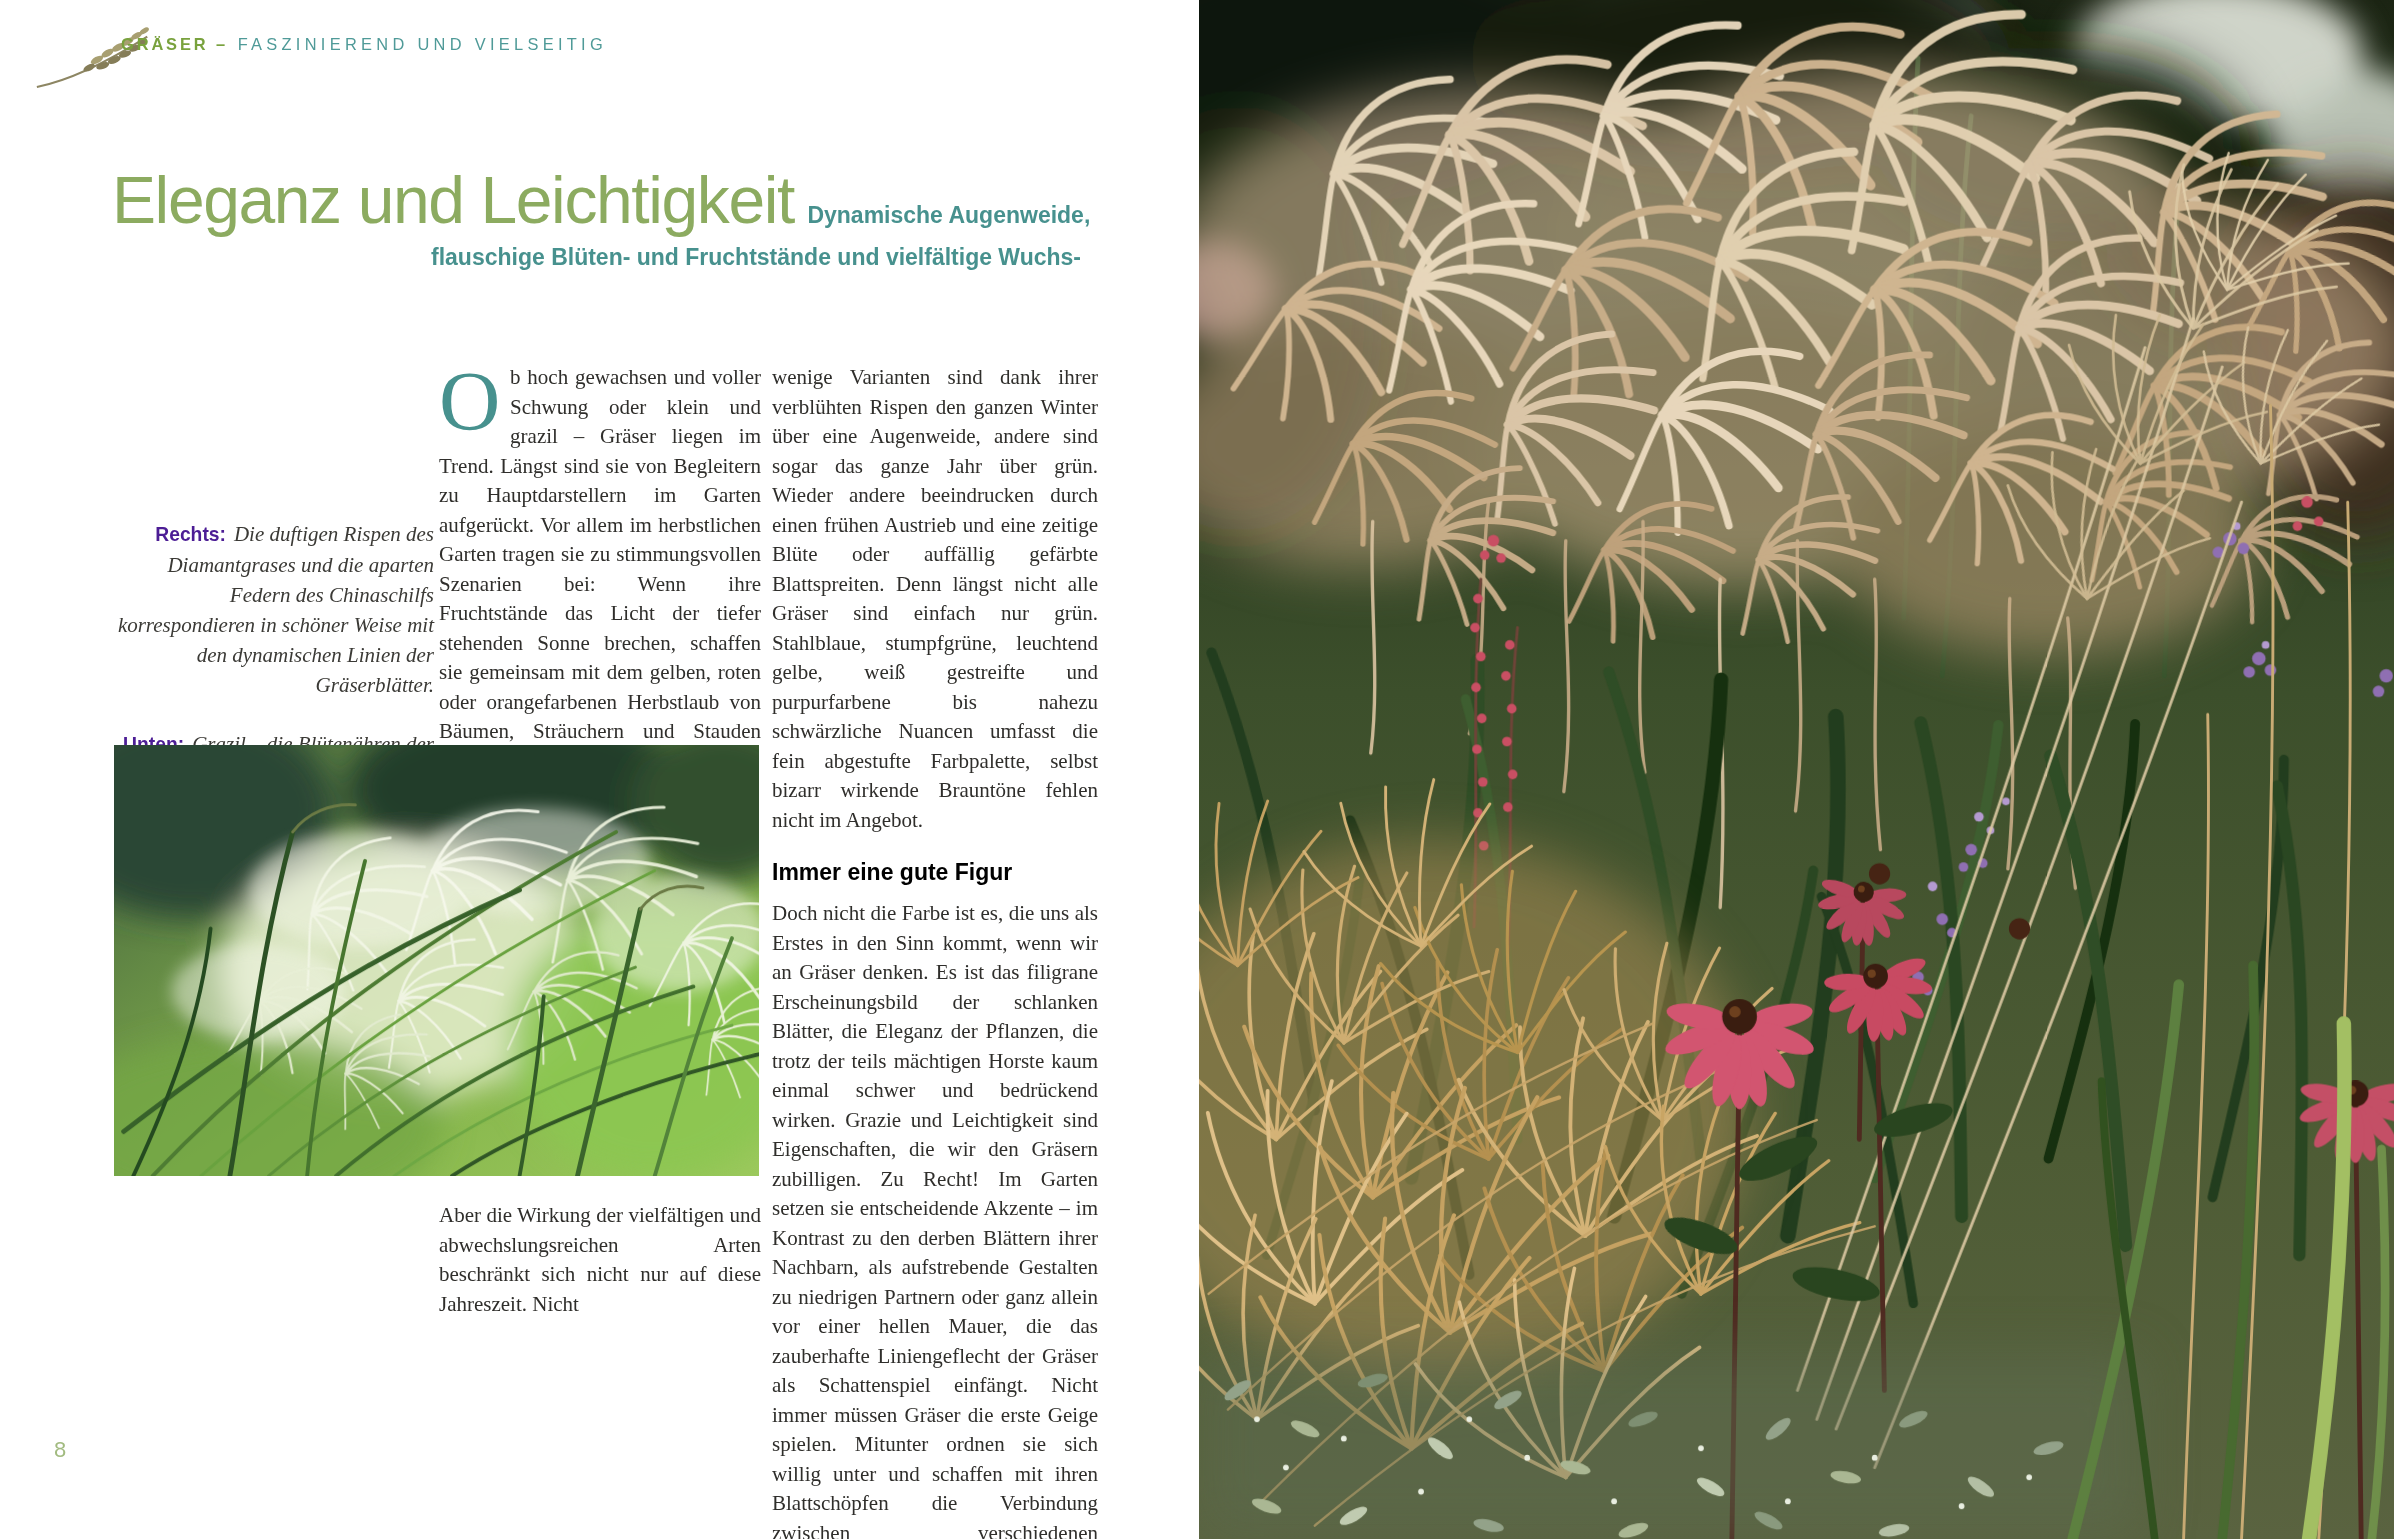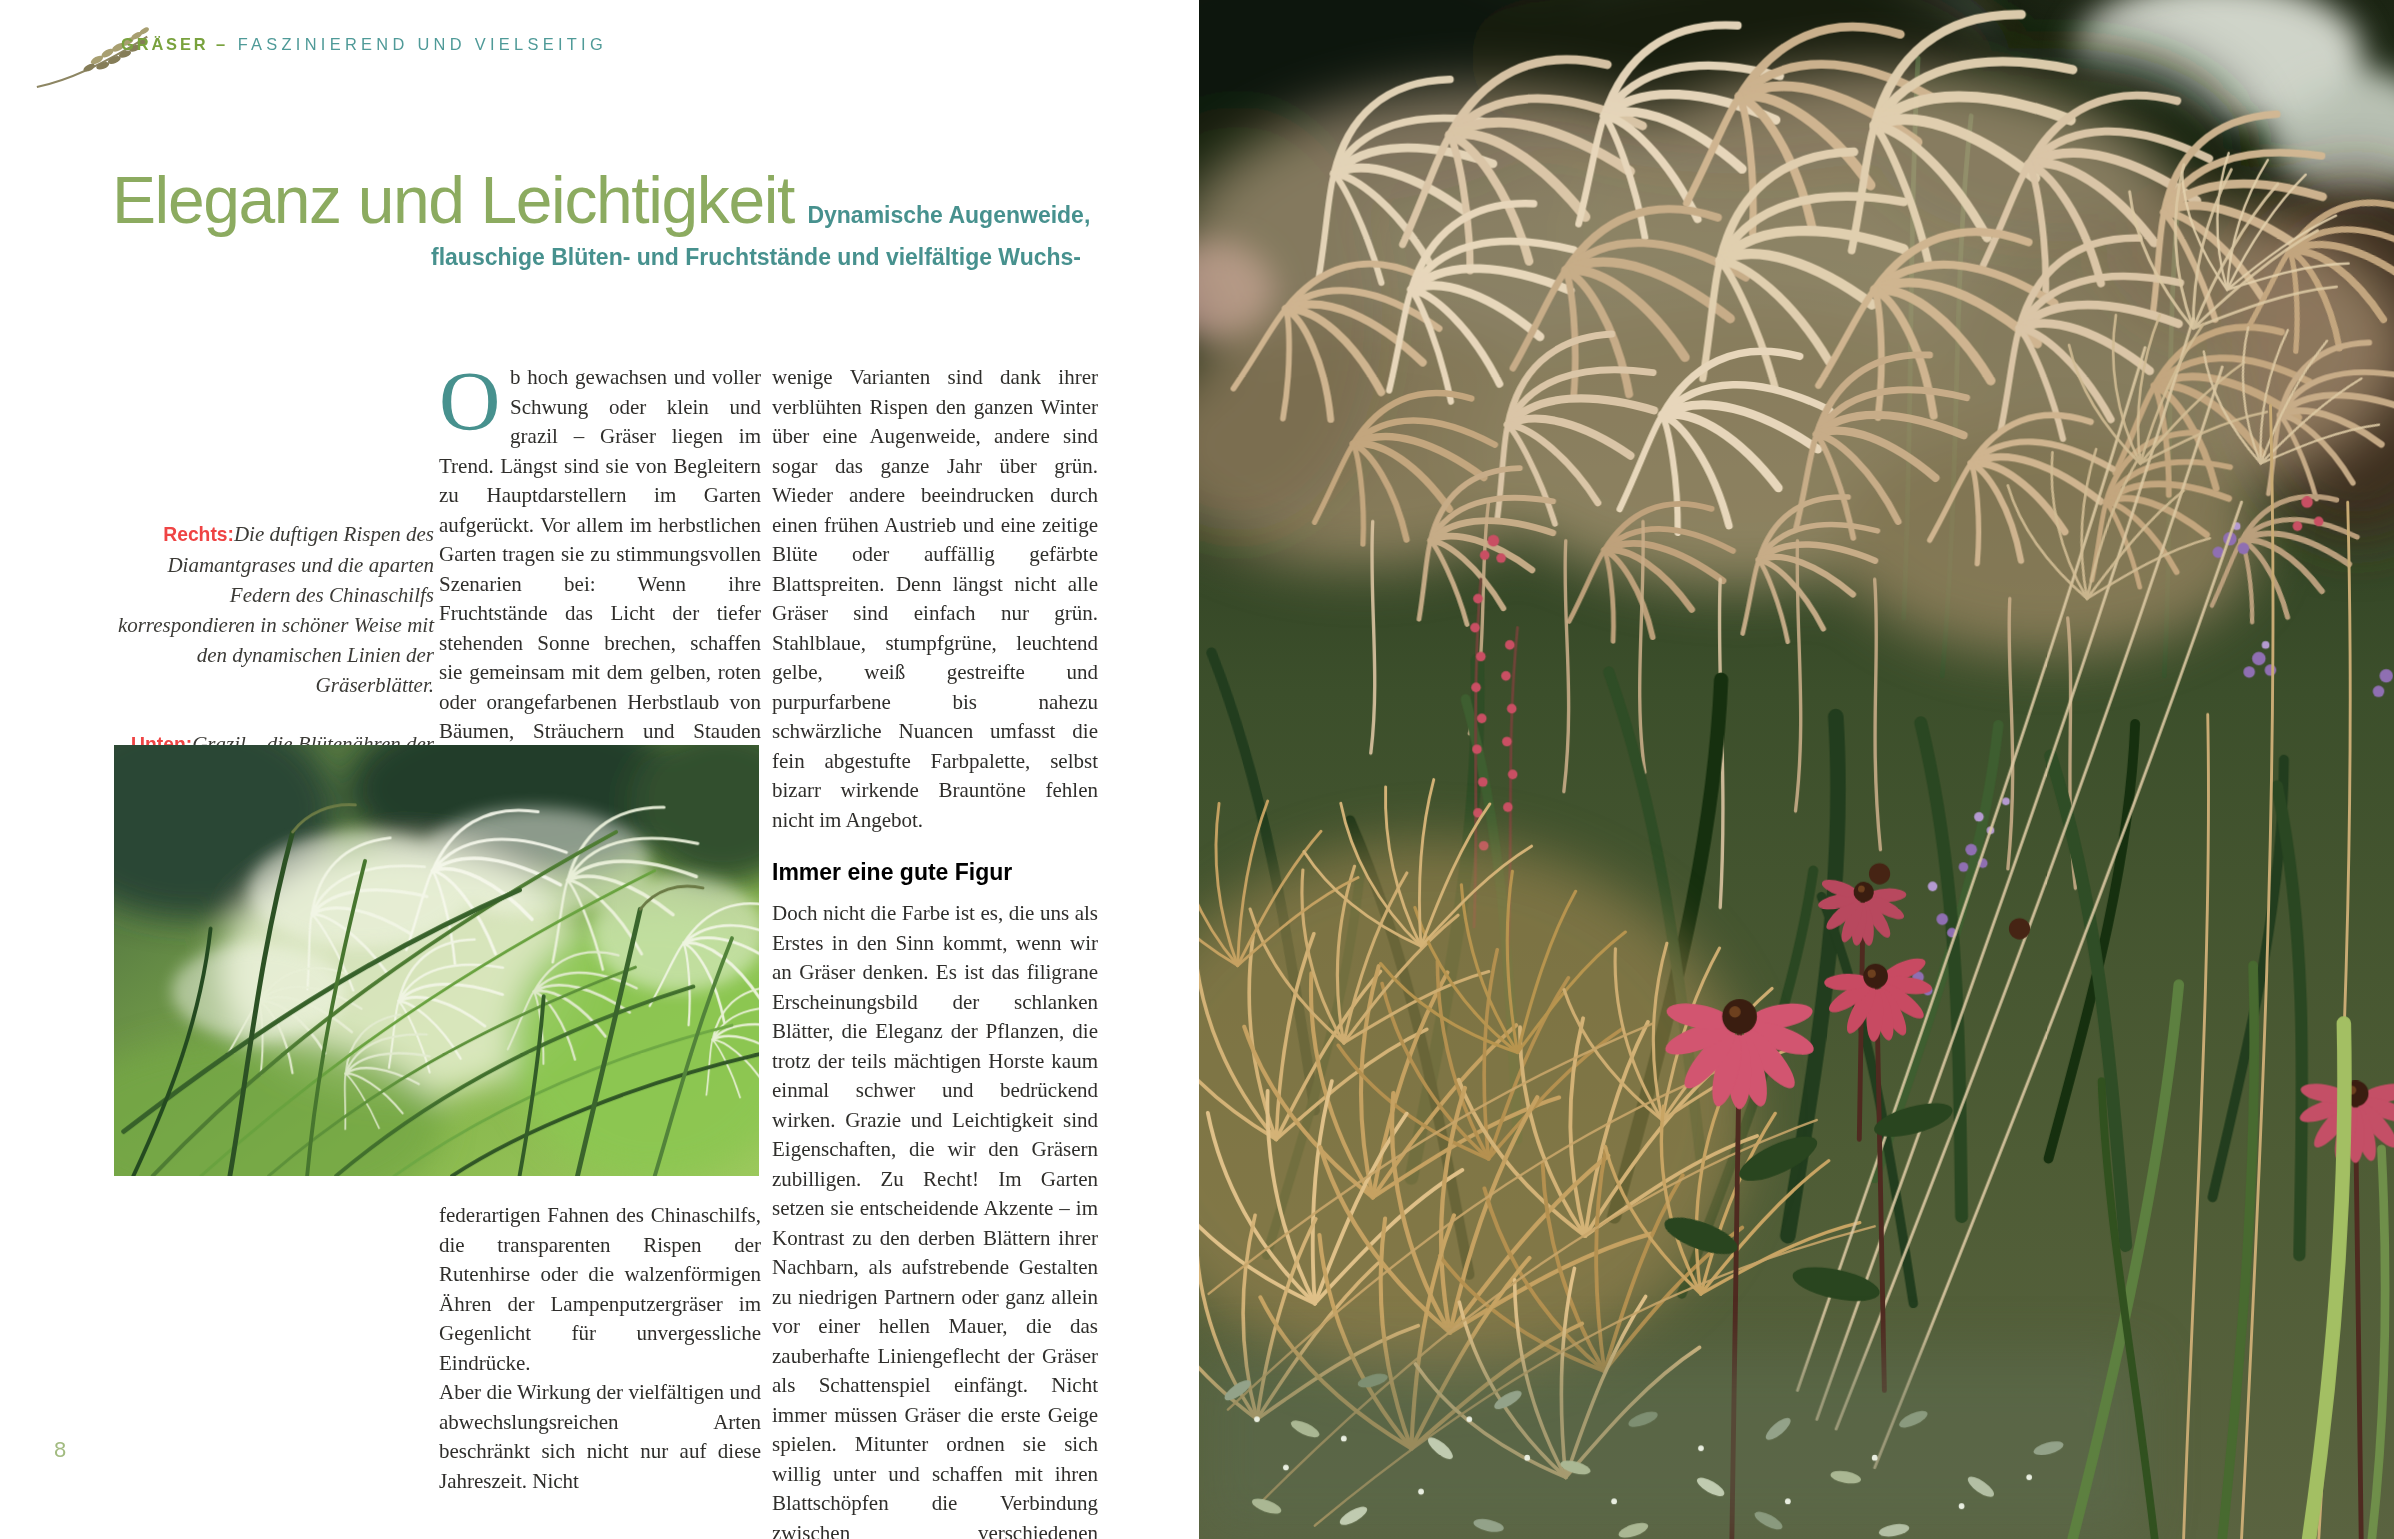--- a/index.html
+++ b/index.html
@@ -19,21 +19,21 @@
     font-weight:400; font-size:66px; letter-spacing:-1.4px; color:#8cab60; }
   .sub1 { font-family:"Liberation Sans", sans-serif; font-weight:700; font-size:23px;
     color:#47918e; margin-left:13.5px; }
   .sub-rest { position:absolute; left:431px; top:232px; font-family:"Liberation Sans", sans-serif;
     font-weight:700; font-size:23px; color:#47918e; line-height:50px; white-space:nowrap; }
   
   .caption { position:absolute; left:108px; width:326px; top:519px; text-align:right;
     font-style:italic; font-size:21px; line-height:30px; color:#3b3a36; }
   .caption p { margin:0 0 29px 0; }
   .caption b { font-style:normal; font-family:"Liberation Sans", sans-serif; font-weight:700;
-    color:#ef4444; font-size:19.3px; margin-right:0; }
+    color:#4c1d95; font-size:19.3px; margin-right:8px; }
   
   .col { position:absolute; width:322px; font-size:21px; line-height:29.5px;
     text-align:justify; color:#2f2e2b; }
   .col p { margin:0; }
   .col1  { left:439px; top:363px; }
   .col1b { left:439px; top:1201px; }
   .col2  { left:772px; top:363px; width:326px; }
   .dropcap { float:left; font-size:85px; line-height:64px; padding:5.8px 9.7px 0 0; color:#47918e; }
   .section-heading { font-family:"Liberation Sans", sans-serif; font-weight:700; font-size:23px;
     color:#000000; margin:23px 0 11.6px 0; text-align:left; }
@@ -157,21 +157,20 @@
           <path d="M560,446 C580,380 600,300 640,200" stroke="#52833a" stroke-width="4"></path>
           <path d="M185,90 C200,70 225,60 250,62" stroke="#6b7a45" stroke-width="3"></path>
           <path d="M545,170 C560,150 585,142 610,148" stroke="#6b7a45" stroke-width="3"></path>
           <path d="M20,446 C60,360 90,280 100,190" stroke="#244a20" stroke-width="4"></path>
           <path d="M420,446 C430,390 440,330 445,260" stroke="#335c28" stroke-width="4"></path>
         </g>
       </svg>
     </div>
 
     <div class="col col1b">
-      <p>federartigen Fahnen des Chinaschilfs, die transparenten Rispen der Rutenhirse oder die walzenförmigen Ähren der Lampenputzergräser im Gegenlicht für unvergessliche Eindrücke.</p>
       <p>Aber die Wirkung der vielfältigen und abwechslungsreichen Arten beschränkt sich nicht nur auf diese Jahreszeit. Nicht</p>
     </div>
 
     <div class="col col2">
       <p>wenige Varianten sind dank ihrer verblühten Rispen den ganzen Winter über eine Augenweide, andere sind sogar das ganze Jahr über grün. Wieder andere beeindrucken durch einen frühen Austrieb und eine zeitige Blüte oder auffällig gefärbte Blattspreiten. Denn längst nicht alle Gräser sind einfach nur grün. Stahlblaue, stumpfgrüne, leuchtend gelbe, weiß gestreifte und purpurfarbene bis nahezu schwärzliche Nuancen umfasst die fein abgestufte Farbpalette, selbst bizarr wirkende Brauntöne fehlen nicht im Angebot.</p>
       <h2 class="section-heading">Immer eine gute Figur</h2>
       <p>Doch nicht die Farbe ist es, die uns als Erstes in den Sinn kommt, wenn wir an Gräser denken. Es ist das filigrane Erscheinungsbild der schlanken Blätter, die Eleganz der Pflanzen, die trotz der teils mächtigen Horste kaum einmal schwer und bedrückend wirken. Grazie und Leichtigkeit sind Eigenschaften, die wir den Gräsern zubilligen. Zu Recht! Im Garten setzen sie entscheidende Akzente – im Kontrast zu den derben Blättern ihrer Nachbarn, als aufstrebende Gestalten zu niedrigen Partnern oder ganz allein vor einer hellen Mauer, die das zauberhafte Liniengeflecht der Gräser als Schattenspiel einfängt. Nicht immer müssen Gräser die erste Geige spielen. Mitunter ordnen sie sich willig unter und schaffen mit ihren Blattschöpfen die Verbindung zwischen verschiedenen Pflanzencharakteren. Gut, dass wir aus einer Vielzahl Formen wählen können. Und schön, dass es für jeden Standort das passende Gras gibt!</p>
     </div>
 
     <div class="page-number">8</div>

